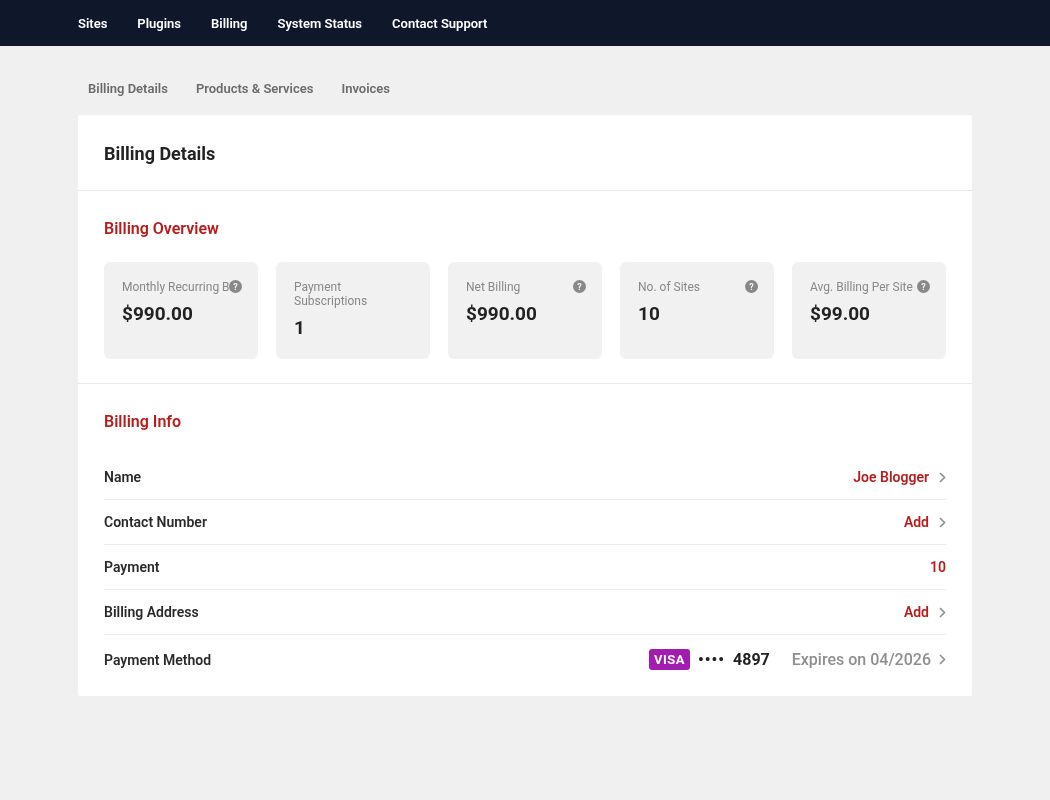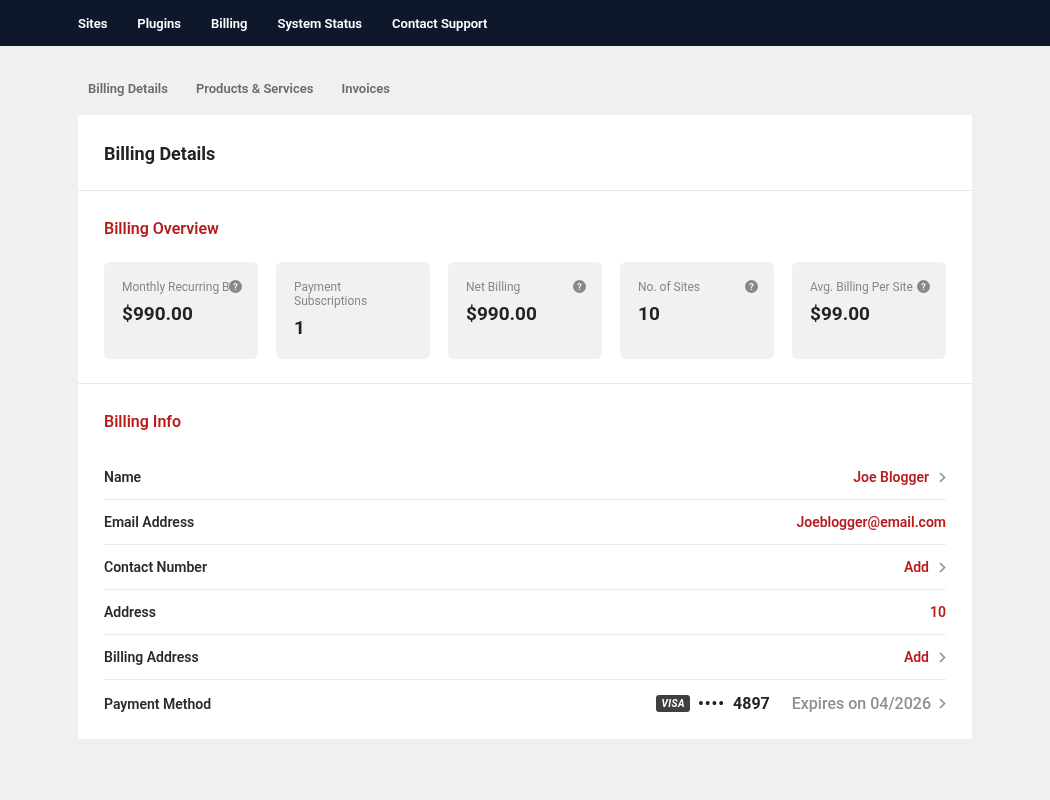--- a/index.html
+++ b/index.html
@@ -125,28 +125,27 @@
   }
   .chevron {
     color: #8f8f8f;
     font-size: 14px;
     cursor: pointer;
     display: inline-flex;
     align-items: center;
   }
   .chevron svg { width: 7px; height: 11px; }
   .visa-badge {
-    background: #404040;
+    background: #a21caf;
     color: #fff;
-    font-size: 10px;
+    font-size: 13px;
     font-weight: 700;
     letter-spacing: 0.5px;
     padding: 3px 5px;
     border-radius: 3px;
-    font-style: italic;
   }
   .card-mask {
     font-weight: 700;
     color: #222;
     letter-spacing: 1px;
   }
   .card-last4 {
     font-weight: 700;
     color: #222;
   }
@@ -226,39 +225,35 @@
         <div class="info-value">
           <span>Joe Blogger</span>
           <span class="chevron">
             <svg viewBox="0 0 7 11" fill="none">
                 <path d="M1 1l4.5 4.5L1 10" stroke="#8f8f8f" stroke-width="1.6"></path>
               </svg>
           </span>
         </div>
       </div>
 
-      <div class="info-row">
-        <div class="info-label">Email Address</div>
-        <div class="info-value">Joeblogger@email.com</div>
-      </div>
 
       <div class="info-row">
         <div class="info-label">Contact Number</div>
         <div class="info-value">
           <span>Add</span>
           <span class="chevron">
             <svg viewBox="0 0 7 11" fill="none">
                 <path d="M1 1l4.5 4.5L1 10" stroke="#8f8f8f" stroke-width="1.6"></path>
               </svg>
           </span>
         </div>
       </div>
 
       <div class="info-row">
-        <div class="info-label">Address</div>
+        <div class="info-label">Payment</div>
         <div class="info-value">10</div>
       </div>
 
       <div class="info-row">
         <div class="info-label">Billing Address</div>
         <div class="info-value">
           <span>Add</span>
           <span class="chevron">
             <svg viewBox="0 0 7 11" fill="none">
                 <path d="M1 1l4.5 4.5L1 10" stroke="#8f8f8f" stroke-width="1.6"></path>

